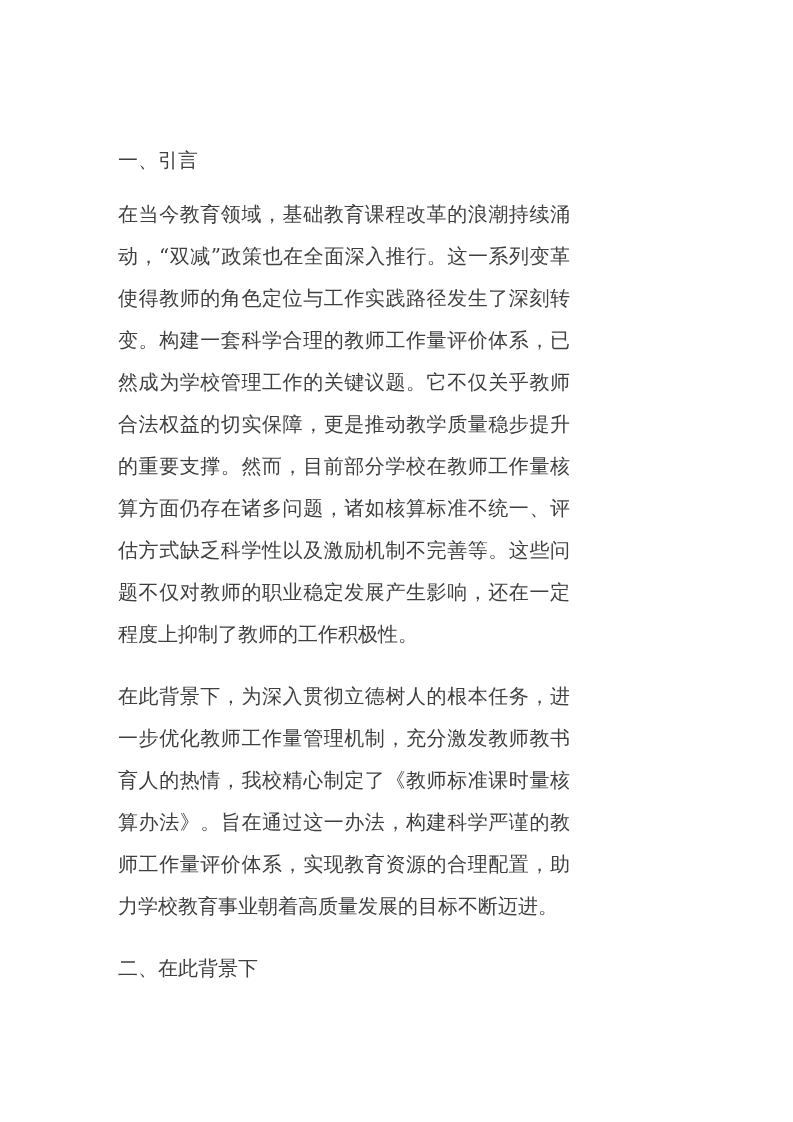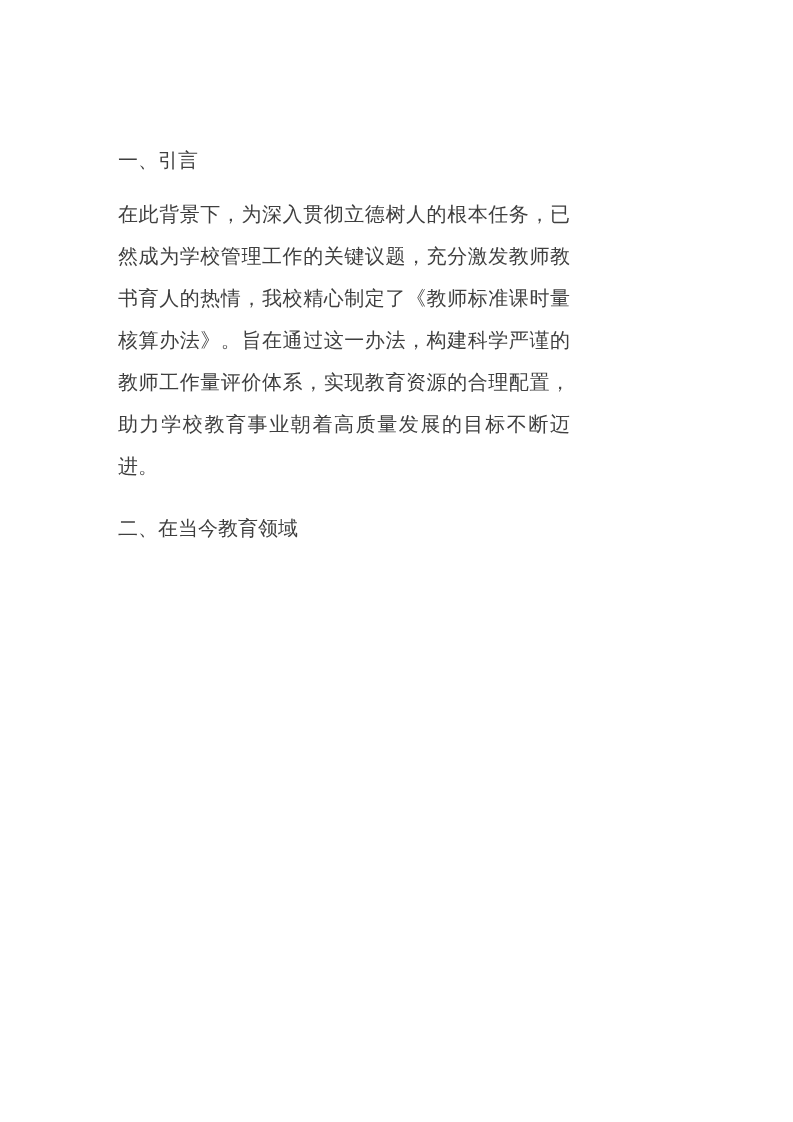--- a/index.html
+++ b/index.html
@@ -41,19 +41,20 @@
     word-break: normal;
   }
 </style>
 </head>
 <body>
 
 <div class="page">
 
   <h2 class="doc-heading">一、引言</h2>
 
+  <p class="doc-para">在当今教育领域，基础教育课程改革的浪潮持续涌动，“双减”政策也在全面深入推行。这一系列变革使得教师的角色定位与工作实践路径发生了深刻转变。构建一套科学合理的教师工作量评价体系，已然成为学校管理工作的关键议题。它不仅关乎教师合法权益的切实保障，更是推动教学质量稳步提升的重要支撑。然而，目前部分学校在教师工作量核算方面仍存在诸多问题，诸如核算标准不统一、评估方式缺乏科学性以及激励机制不完善等。这些问题不仅对教师的职业稳定发展产生影响，还在一定程度上抑制了教师的工作积极性。</p>
 
-  <p class="doc-para">在此背景下，为深入贯彻立德树人的根本任务，已然成为学校管理工作的关键议题，充分激发教师教书育人的热情，我校精心制定了《教师标准课时量核算办法》。旨在通过这一办法，构建科学严谨的教师工作量评价体系，实现教育资源的合理配置，助力学校教育事业朝着高质量发展的目标不断迈进。</p>
+  <p class="doc-para">在此背景下，为深入贯彻立德树人的根本任务，进一步优化教师工作量管理机制，充分激发教师教书育人的热情，我校精心制定了《教师标准课时量核算办法》。旨在通过这一办法，构建科学严谨的教师工作量评价体系，实现教育资源的合理配置，助力学校教育事业朝着高质量发展的目标不断迈进。</p>
 
-  <h2 class="doc-heading">二、在当今教育领域</h2>
+  <h2 class="doc-heading">二、在此背景下</h2>
 
 
 </div>
 
 </body></html>

